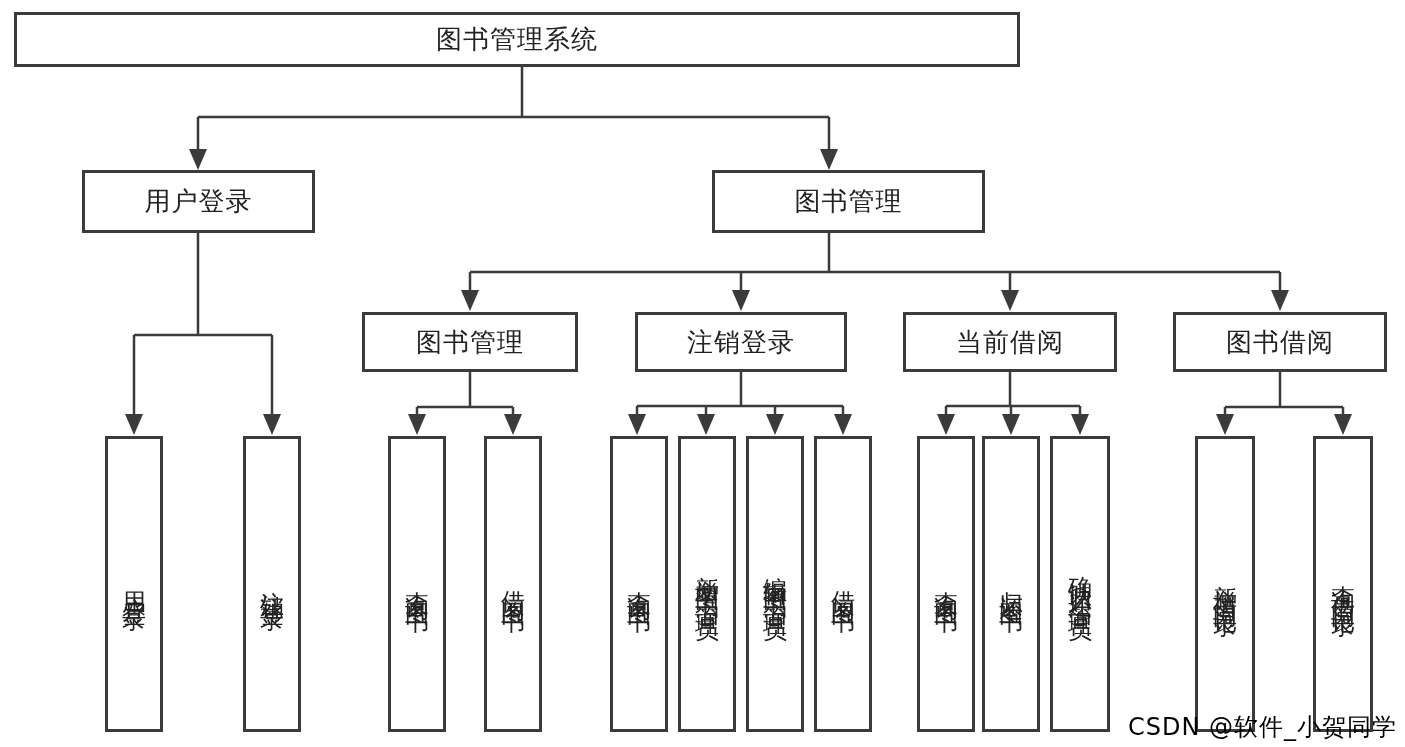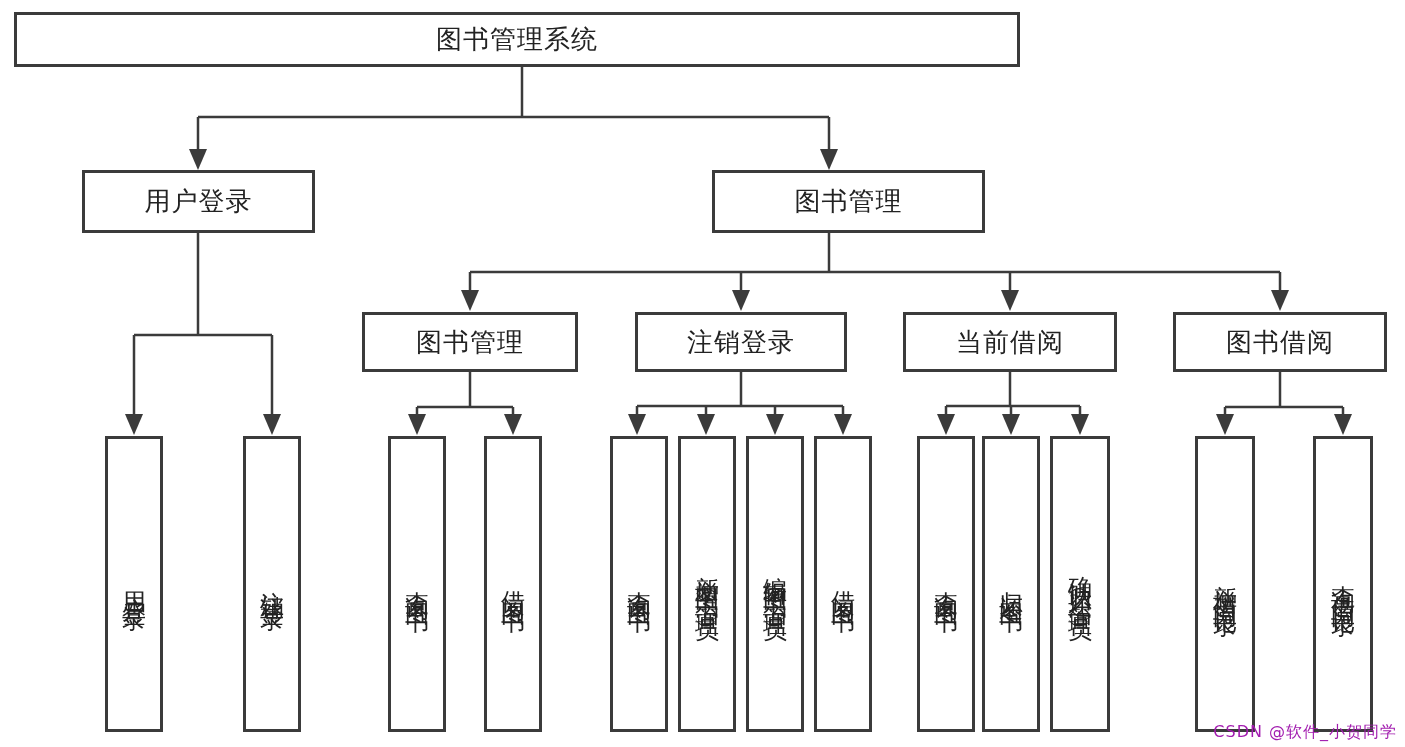--- a/index.html
+++ b/index.html
@@ -32,22 +32,22 @@
     text-orientation:upright;
     font-size:24px;
     letter-spacing:6px;
     line-height:1;
   }
   #watermark{
     position:absolute;
     right:8px;
     bottom:4px;
     z-index:5;
-    font-size:16px;
-    color:#a21caf;
+    font-size:24px;
+    color:#000000;
     letter-spacing:1px;
     white-space:nowrap;
   }
 </style>
 </head>
 <body>
 
 <div id="canvas">
 
   <svg id="wires" width="1405" height="747" viewBox="0 0 1405 747">

